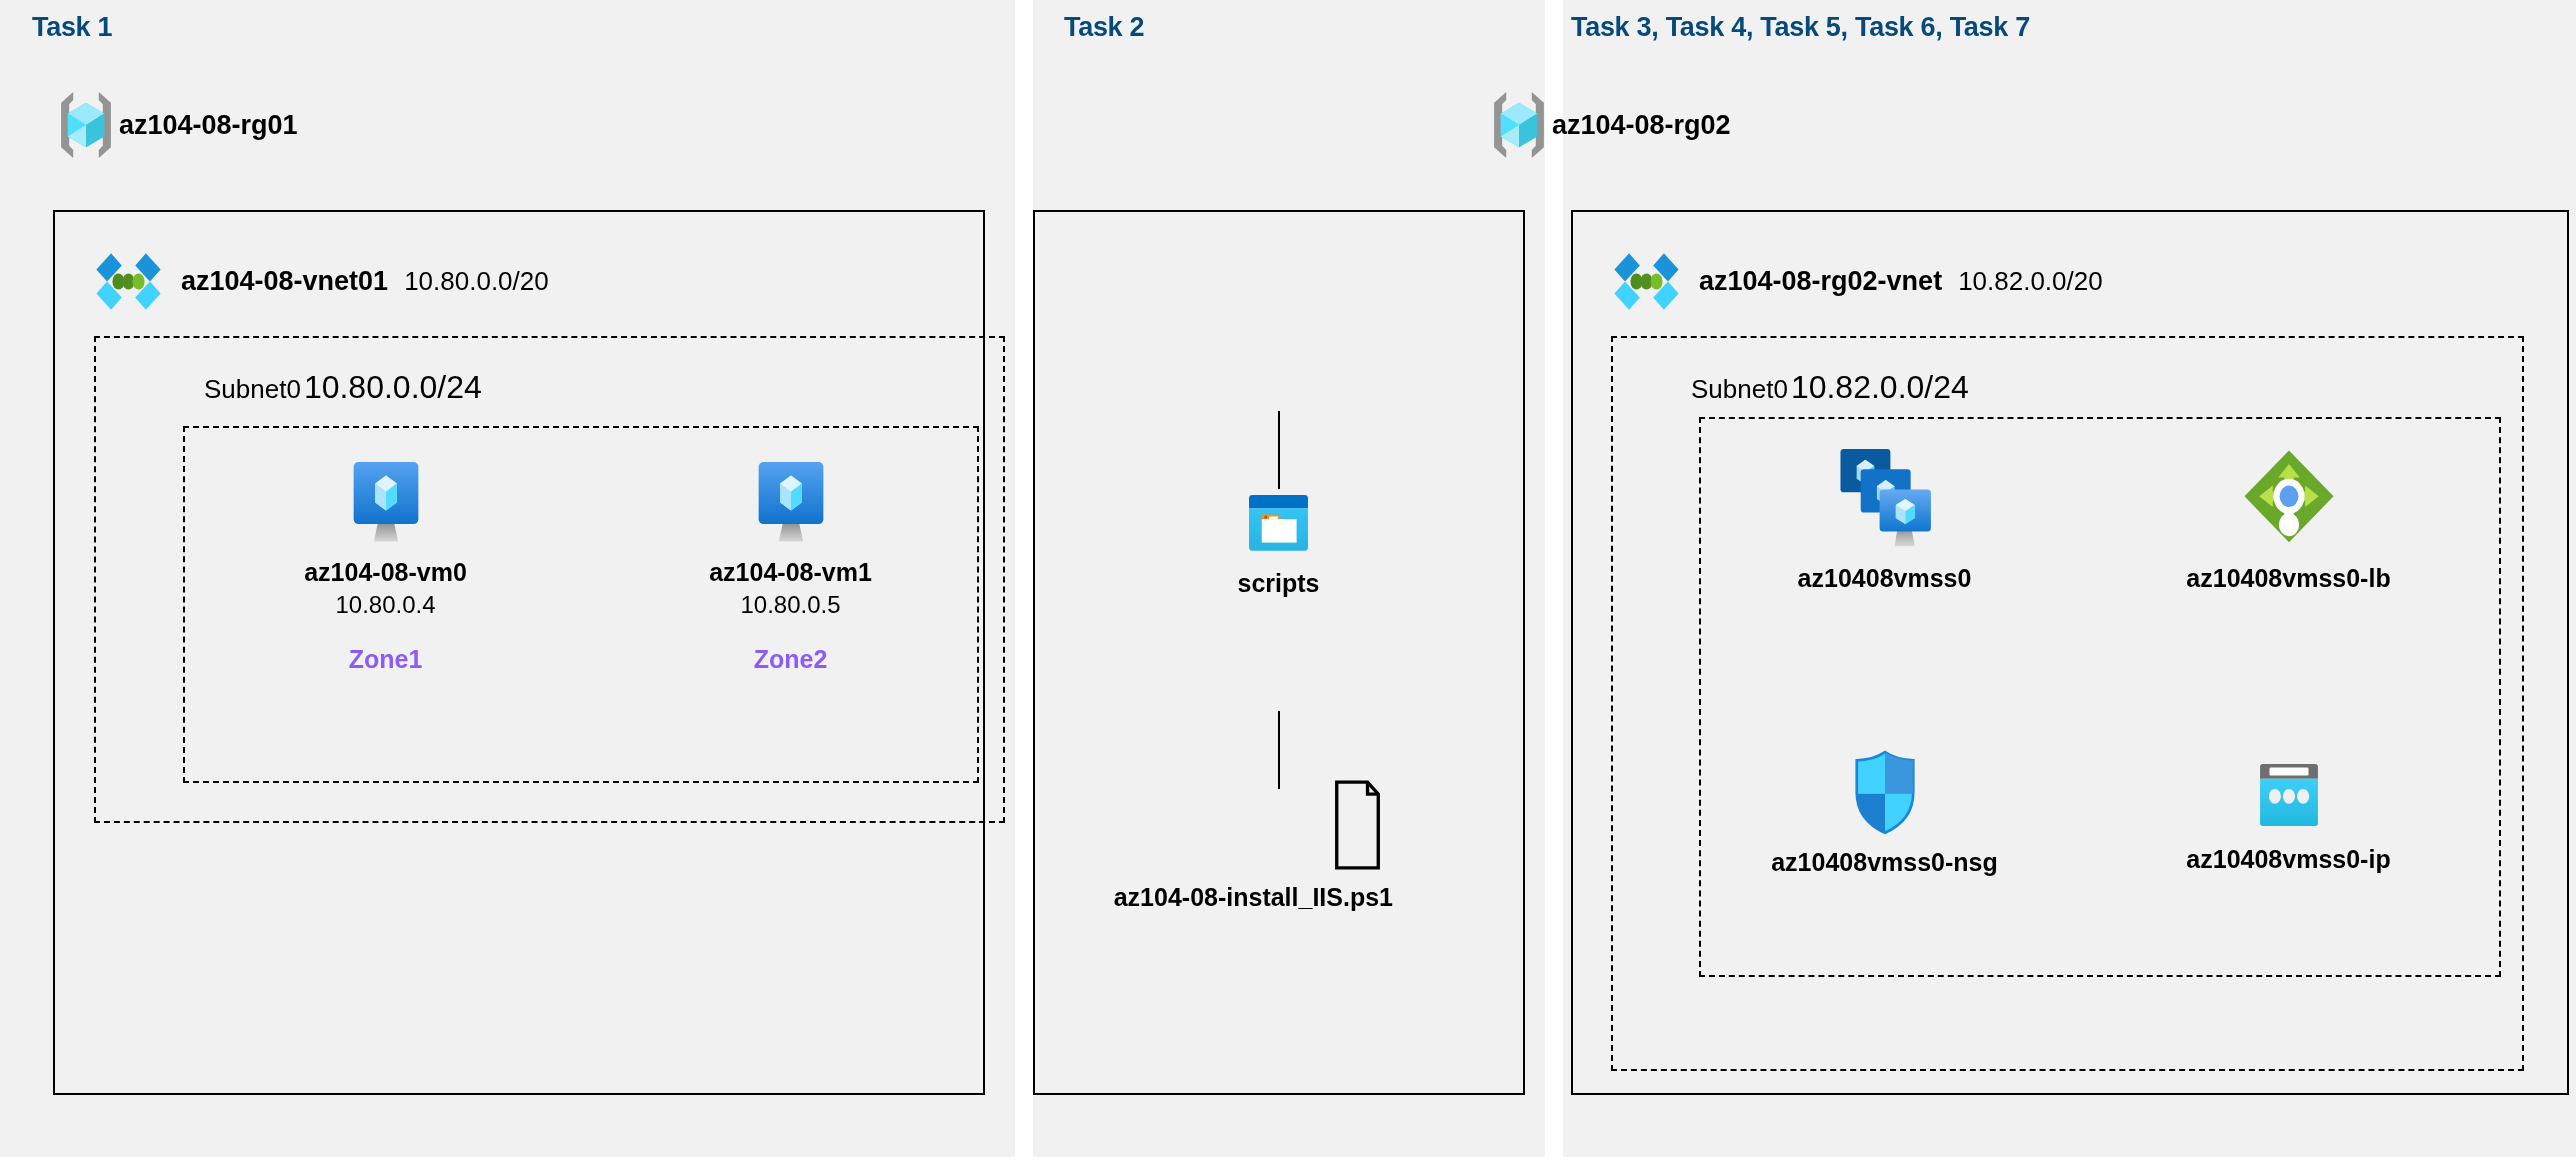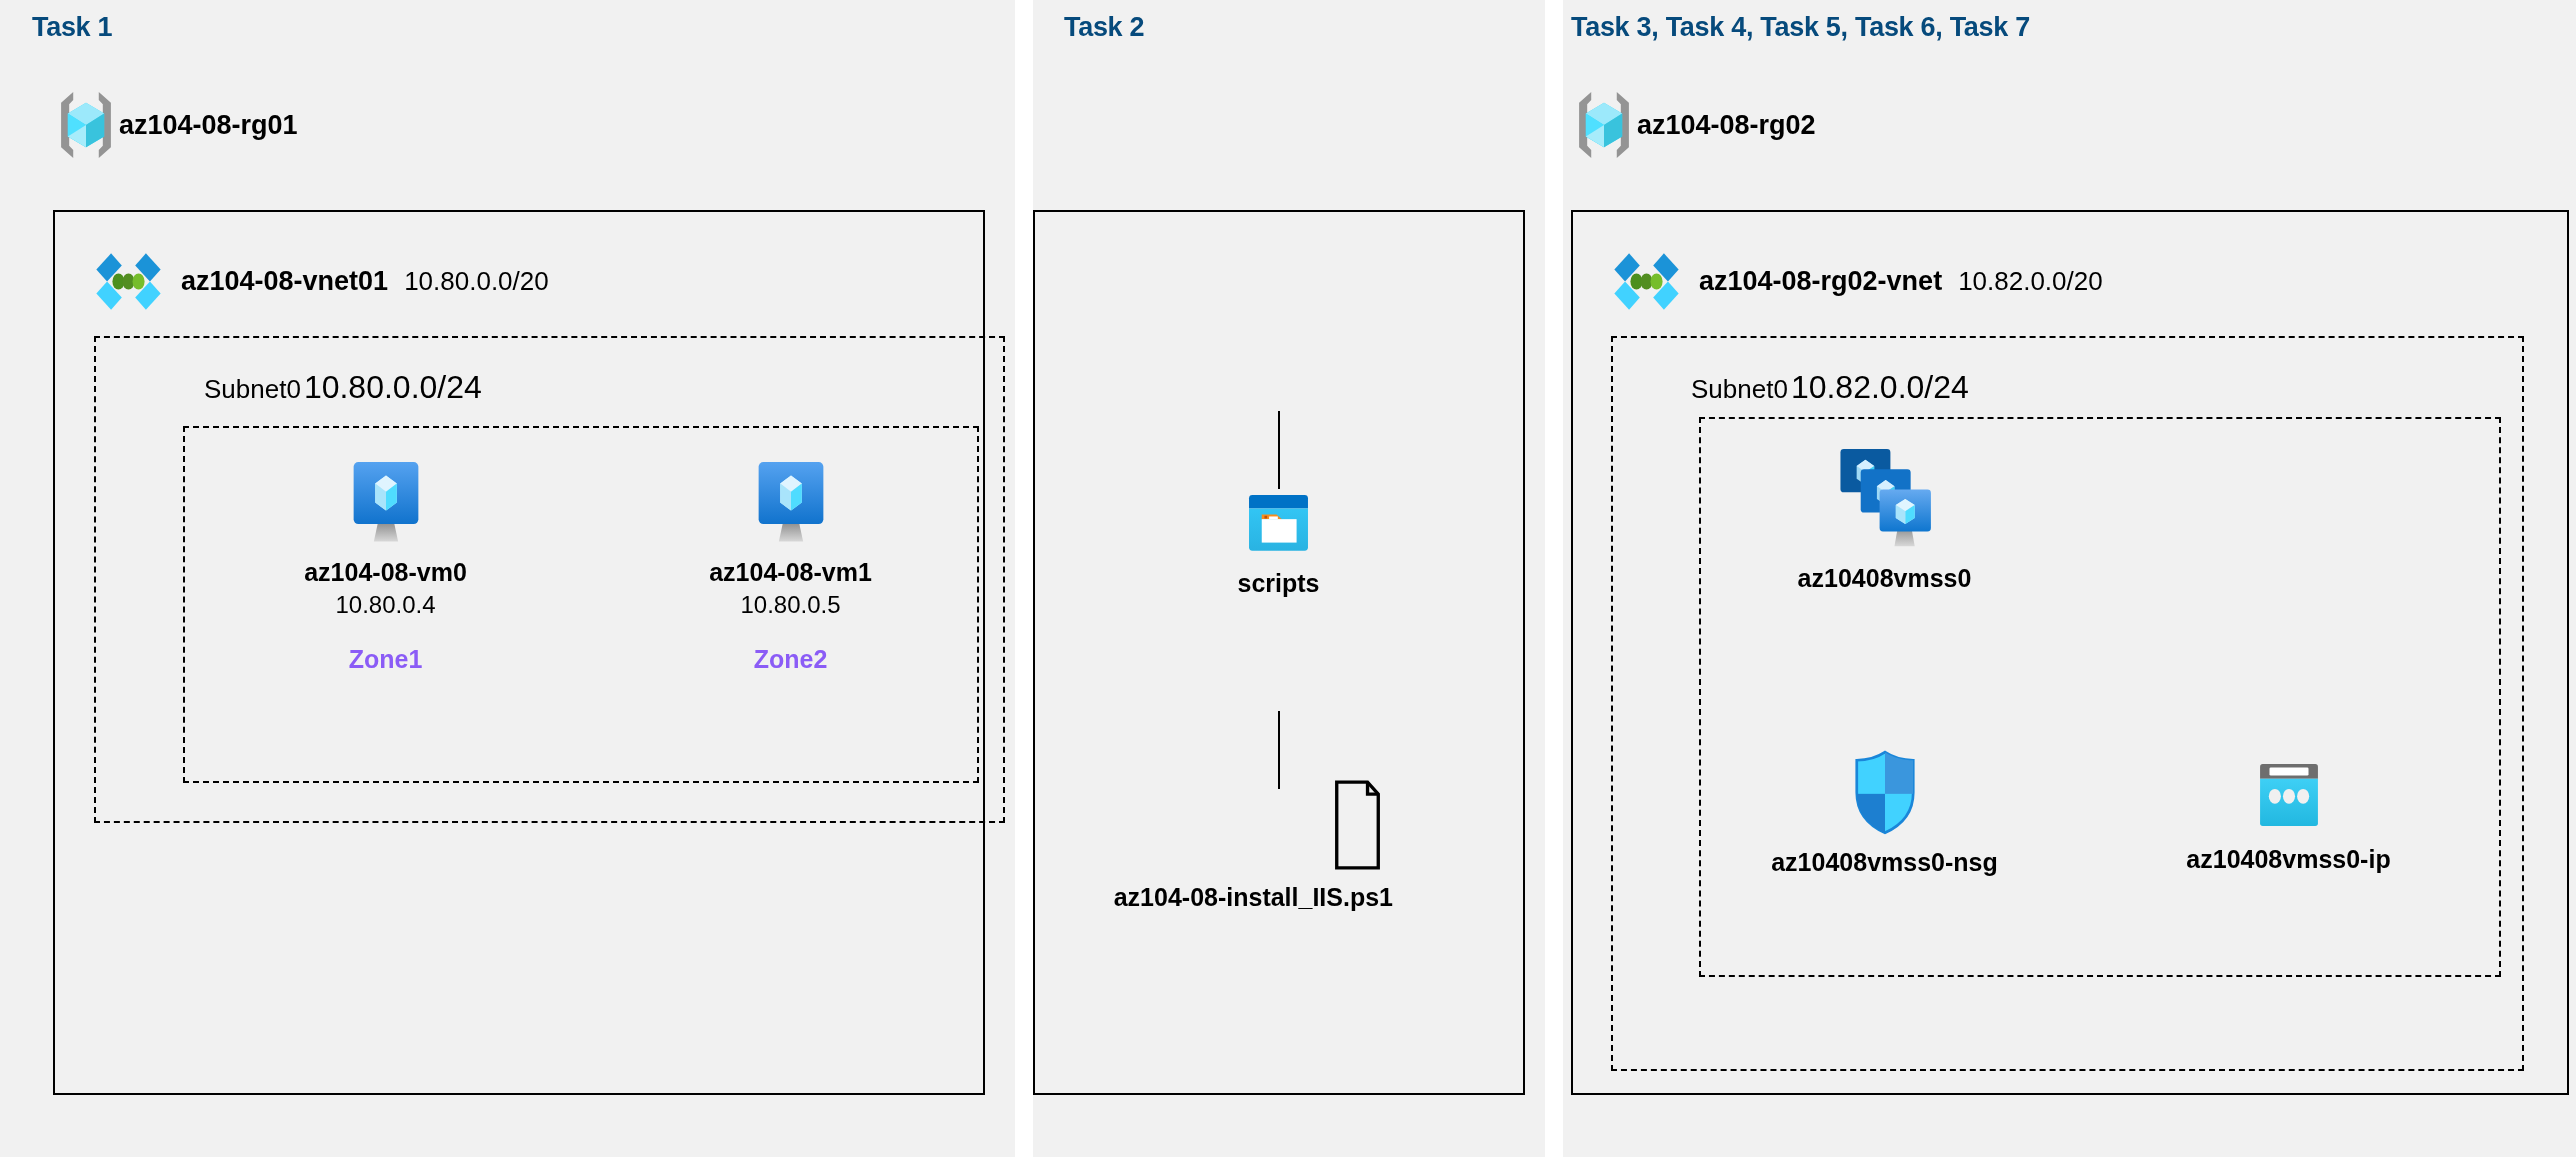--- a/index.html
+++ b/index.html
@@ -169,21 +169,21 @@
         <path d="M22 6 L68 6 L84 24 L84 134 L22 134 Z" fill="#f1f1f1" stroke="#000" stroke-width="5" stroke-linejoin="miter"></path>
         <path d="M68 6 L68 24 L84 24" fill="none" stroke="#000" stroke-width="5" stroke-linejoin="miter"></path>
       </svg>
     </span>
     <span class="node-label">az104-08-install_IIS.ps1</span>
   </div>
 
   <div class="panel" style="left:1563px;top:0px;width:1013px;height:1157px;"></div>
   <div class="task-label" style="left:1571px;top:12px;">Task 3, Task 4, Task 5, Task 6, Task 7</div>
 
-  <div class="rg-row" style="left:1571px;top:88px;">
+  <div class="rg-row" style="left:1486px;top:88px;">
     <span>
       <svg width="66" height="74" viewBox="0 0 98 110">
         <path d="M30 6 L12 22 L12 88 L30 104 L30 92 L24 86 L24 24 L30 18 Z" fill="#949494"></path>
         <path d="M68 6 L86 22 L86 88 L68 104 L68 92 L74 86 L74 24 L68 18 Z" fill="#949494"></path>
         <path d="M49 22 L76 38 L76 72 L49 88 L22 72 L22 38 Z" fill="#3fd9f7"></path>
         <path d="M49 22 L76 38 L49 55 L22 38 Z" fill="#9ce9fb"></path>
         <path d="M49 55 L76 38 L76 72 L49 88 Z" fill="#39c3dd"></path>
         <path d="M49 55 L22 38 L22 72 L49 88 Z" fill="#4fe0ff"></path>
         <path d="M49 55 L22 72 L49 88 Z" fill="#a7ecfb"></path>
       </svg>
@@ -242,20 +242,35 @@
         <rect x="66" y="66" width="76" height="62" rx="5" fill="url(#vmssg)"></rect>
         <path d="M104 80 L118 89 L118 108 L104 117 L90 108 L90 89 Z" fill="#bfeaff"></path>
         <path d="M104 80 L118 89 L104 98 L90 89 Z" fill="#e0f5ff"></path>
         <path d="M104 98 L118 89 L118 108 L104 117 Z" fill="#4fdcff"></path>
         <path d="M104 98 L90 89 L90 108 L104 117 Z" fill="#a9e4fb"></path>
       </svg>
     </span>
     <span class="node-label">az10408vmss0</span>
   </div>
 
+  <div class="node" style="left:2174px;top:445px;width:229px;">
+    <span>
+      <svg width="100" height="108" viewBox="0 0 148 160">
+        <path d="M74 8 L140 76 L74 144 L8 76 Z" fill="#6aa82b"></path>
+        <path d="M74 28 L90 48 L81 48 L81 68 L67 68 L67 48 L58 48 Z" fill="#b8e04a"></path>
+        <path d="M30 76 L50 60 L50 69 L70 69 L70 83 L50 83 L50 92 Z" fill="#b8e04a"></path>
+        <path d="M118 76 L98 60 L98 69 L78 69 L78 83 L98 83 L98 92 Z" fill="#b8e04a"></path>
+        <ellipse cx="74" cy="76" rx="23" ry="26" fill="#ffffff"></ellipse>
+        <ellipse cx="74" cy="118" rx="15" ry="17" fill="#ffffff"></ellipse>
+        <rect x="67" y="88" width="14" height="28" fill="#ffffff"></rect>
+        <ellipse cx="74" cy="76" rx="14" ry="16" fill="#5ea0ef"></ellipse>
+      </svg>
+    </span>
+    <span class="node-label">az10408vmss0-lb</span>
+  </div>
 
   <div class="node" style="left:1770px;top:748px;width:229px;">
     <span>
       <svg width="78" height="89" viewBox="0 0 116 132">
         <defs>
           <clipPath id="shclip">
             <path d="M58 6 C46 14 30 18 16 18 L16 66 C16 98 36 116 58 126 C80 116 100 98 100 66 L100 18 C86 18 70 14 58 6 Z"></path>
           </clipPath>
         </defs>
         <path d="M58 6 C46 14 30 18 16 18 L16 66 C16 98 36 116 58 126 C80 116 100 98 100 66 L100 18 C86 18 70 14 58 6 Z" fill="#41d2ff" stroke="#1a86d9" stroke-width="4"></path>

